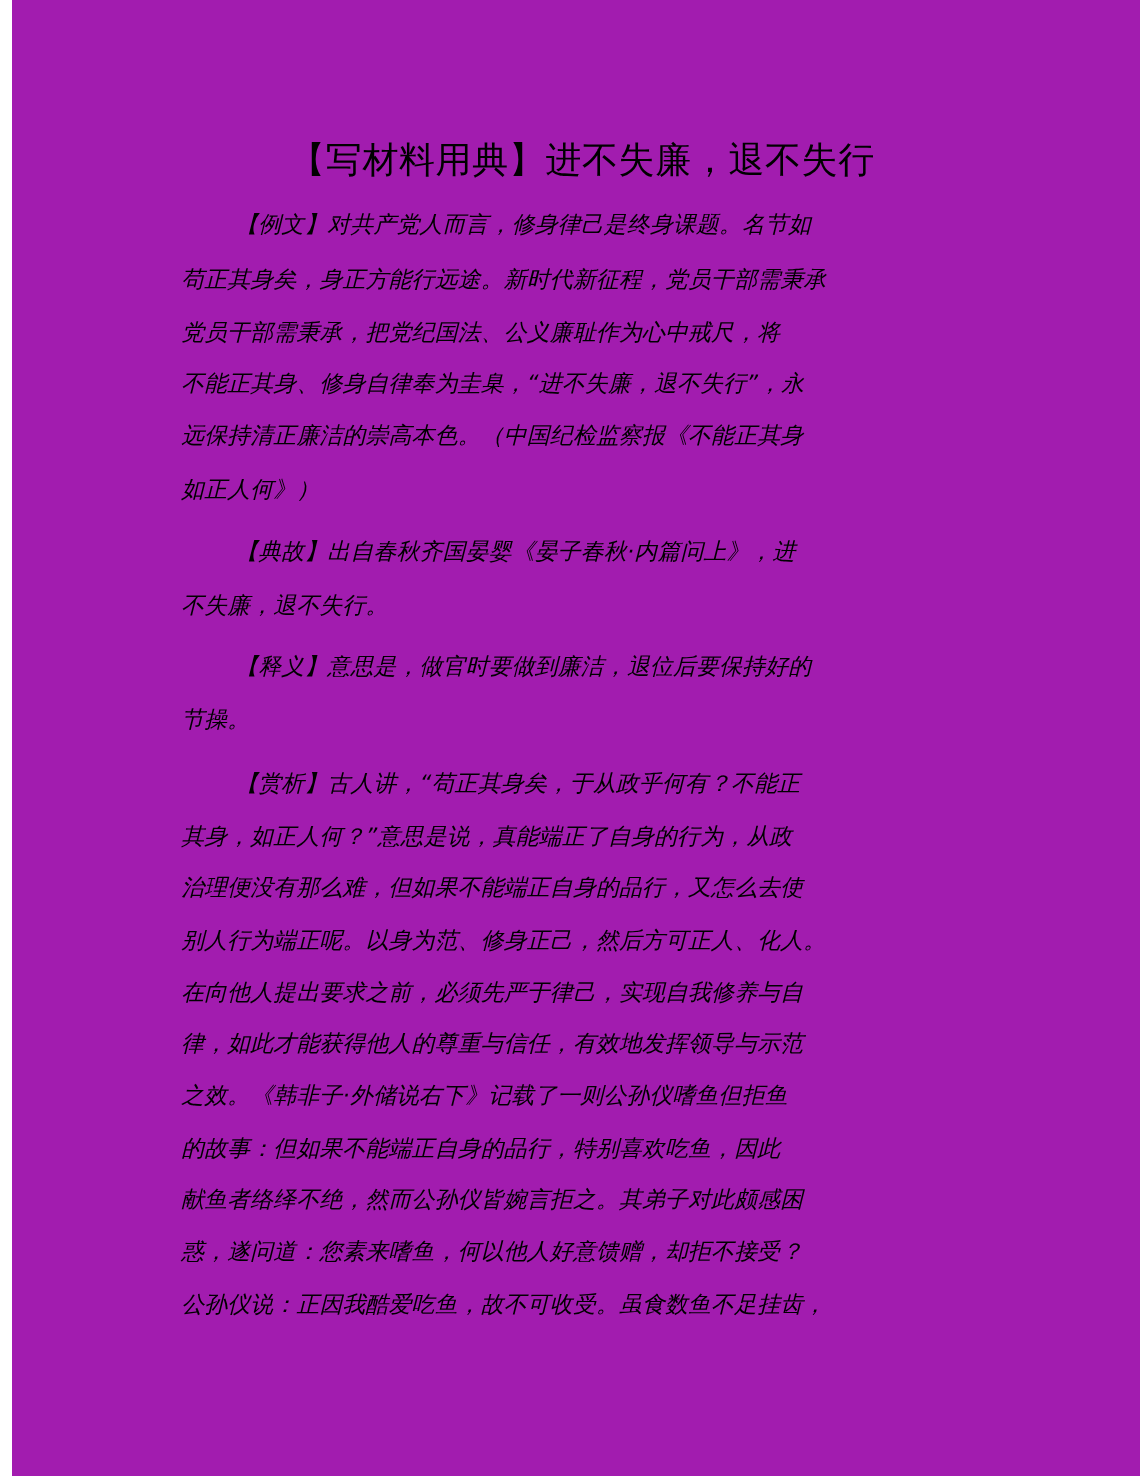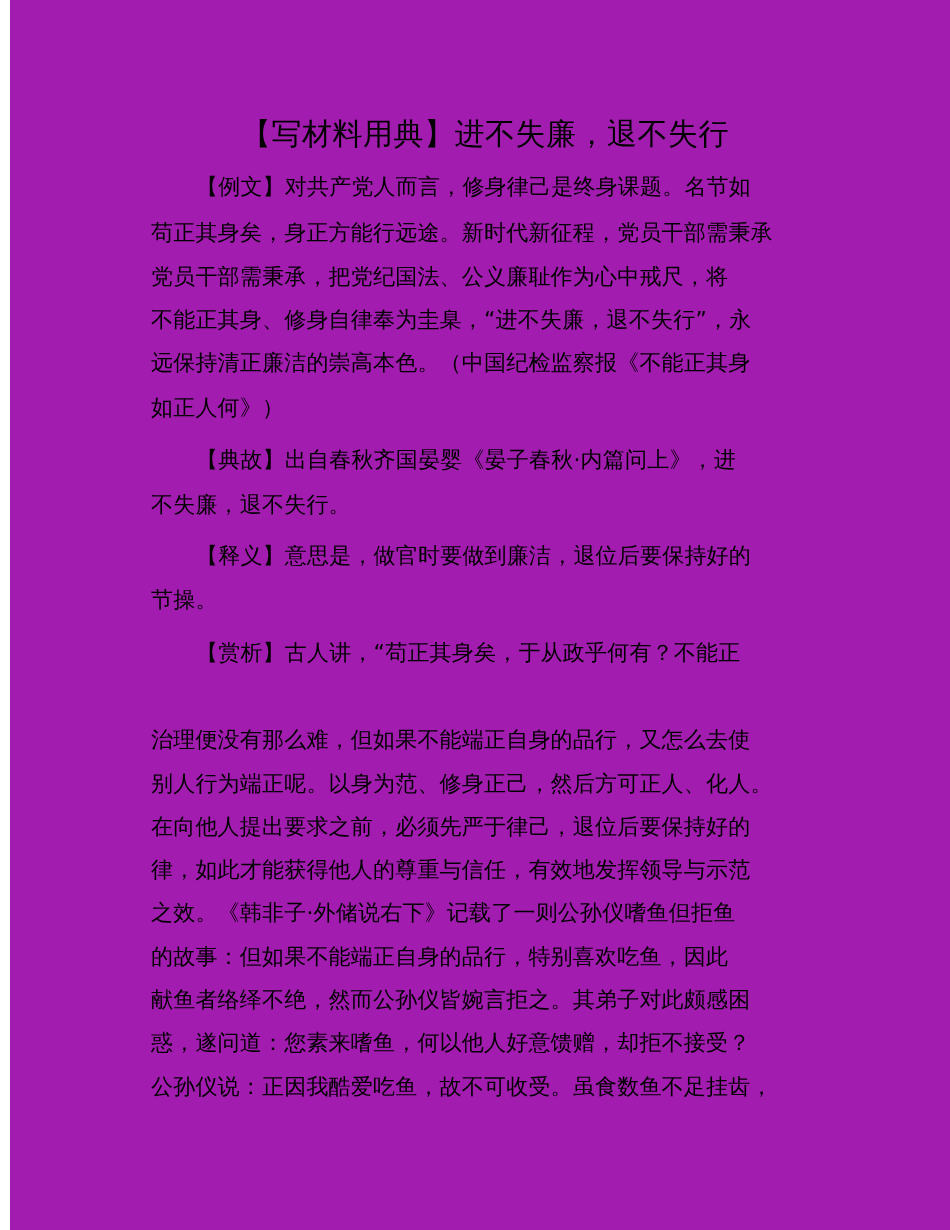--- a/index.html
+++ b/index.html
@@ -1,22 +1,22 @@
 <!DOCTYPE html>
 <html><head>
 <meta charset="utf-8">
 <style>
   html, body { margin: 0; padding: 0; background: #ffffff; }
   body { width: 950px; height: 1230px; position: relative; overflow: hidden;
          font-family: "DejaVu Sans", "Liberation Sans", sans-serif; color: #000; }
   .page { position: absolute; left: 10px; top: 0; width: 950px; height: 1230px; background: #a21caf; }
   .title { position: absolute; left: 0; width: 950px; top: 114px; text-align: center;
            font-size: 30px; line-height: 40px; letter-spacing: 0.5px; white-space: nowrap; }
-  .line { position: absolute; left: 141px; font-size: 22px; line-height: 30px; white-space: nowrap;
-          letter-spacing: 0.2px; }
+  .line { position: absolute; left: 141px; font-size: 19px; line-height: 30px; white-space: nowrap;
+          letter-spacing: 0.2px; font-style: italic; }
   .indent { left: 186px; }
 </style>
 </head>
 <body>
 
 <div class="page">
   <div class="title">【写材料用典】进不失廉，退不失行</div>
 
   <div class="line indent" style="top:172px">【例文】对共产党人而言，修身律己是终身课题。名节如</div>
   <div class="line" style="top:218px">苟正其身矣，身正方能行远途。新时代新征程，党员干部需秉承</div>
@@ -25,22 +25,23 @@
   <div class="line" style="top:348px">远保持清正廉洁的崇高本色。（中国纪检监察报《不能正其身</div>
   <div class="line" style="top:393px">如正人何》）</div>
 
   <div class="line indent" style="top:445px">【典故】出自春秋齐国晏婴《晏子春秋·内篇问上》，进</div>
   <div class="line" style="top:490px">不失廉，退不失行。</div>
 
   <div class="line indent" style="top:541px">【释义】意思是，做官时要做到廉洁，退位后要保持好的</div>
   <div class="line" style="top:585px">节操。</div>
 
   <div class="line indent" style="top:638px">【赏析】古人讲，“苟正其身矣，于从政乎何有？不能正</div>
+  <div class="line" style="top:682px">其身，如正人何？”意思是说，真能端正了自身的行为，从政</div>
   <div class="line" style="top:725px">治理便没有那么难，但如果不能端正自身的品行，又怎么去使</div>
   <div class="line" style="top:769px">别人行为端正呢。以身为范、修身正己，然后方可正人、化人。</div>
-  <div class="line" style="top:812px">在向他人提出要求之前，必须先严于律己，退位后要保持好的</div>
+  <div class="line" style="top:812px">在向他人提出要求之前，必须先严于律己，实现自我修养与自</div>
   <div class="line" style="top:855px">律，如此才能获得他人的尊重与信任，有效地发挥领导与示范</div>
   <div class="line" style="top:898px">之效。《韩非子·外储说右下》记载了一则公孙仪嗜鱼但拒鱼</div>
   <div class="line" style="top:942px">的故事：但如果不能端正自身的品行，特别喜欢吃鱼，因此</div>
   <div class="line" style="top:1028px">惑，遂问道：您素来嗜鱼，何以他人好意馈赠，却拒不接受？</div>
   <div class="line" style="top:985px">献鱼者络绎不绝，然而公孙仪皆婉言拒之。其弟子对此颇感困</div>
   <div class="line" style="top:1072px">公孙仪说：正因我酷爱吃鱼，故不可收受。虽食数鱼不足挂齿，</div>
 </div>
 
 </body></html>

